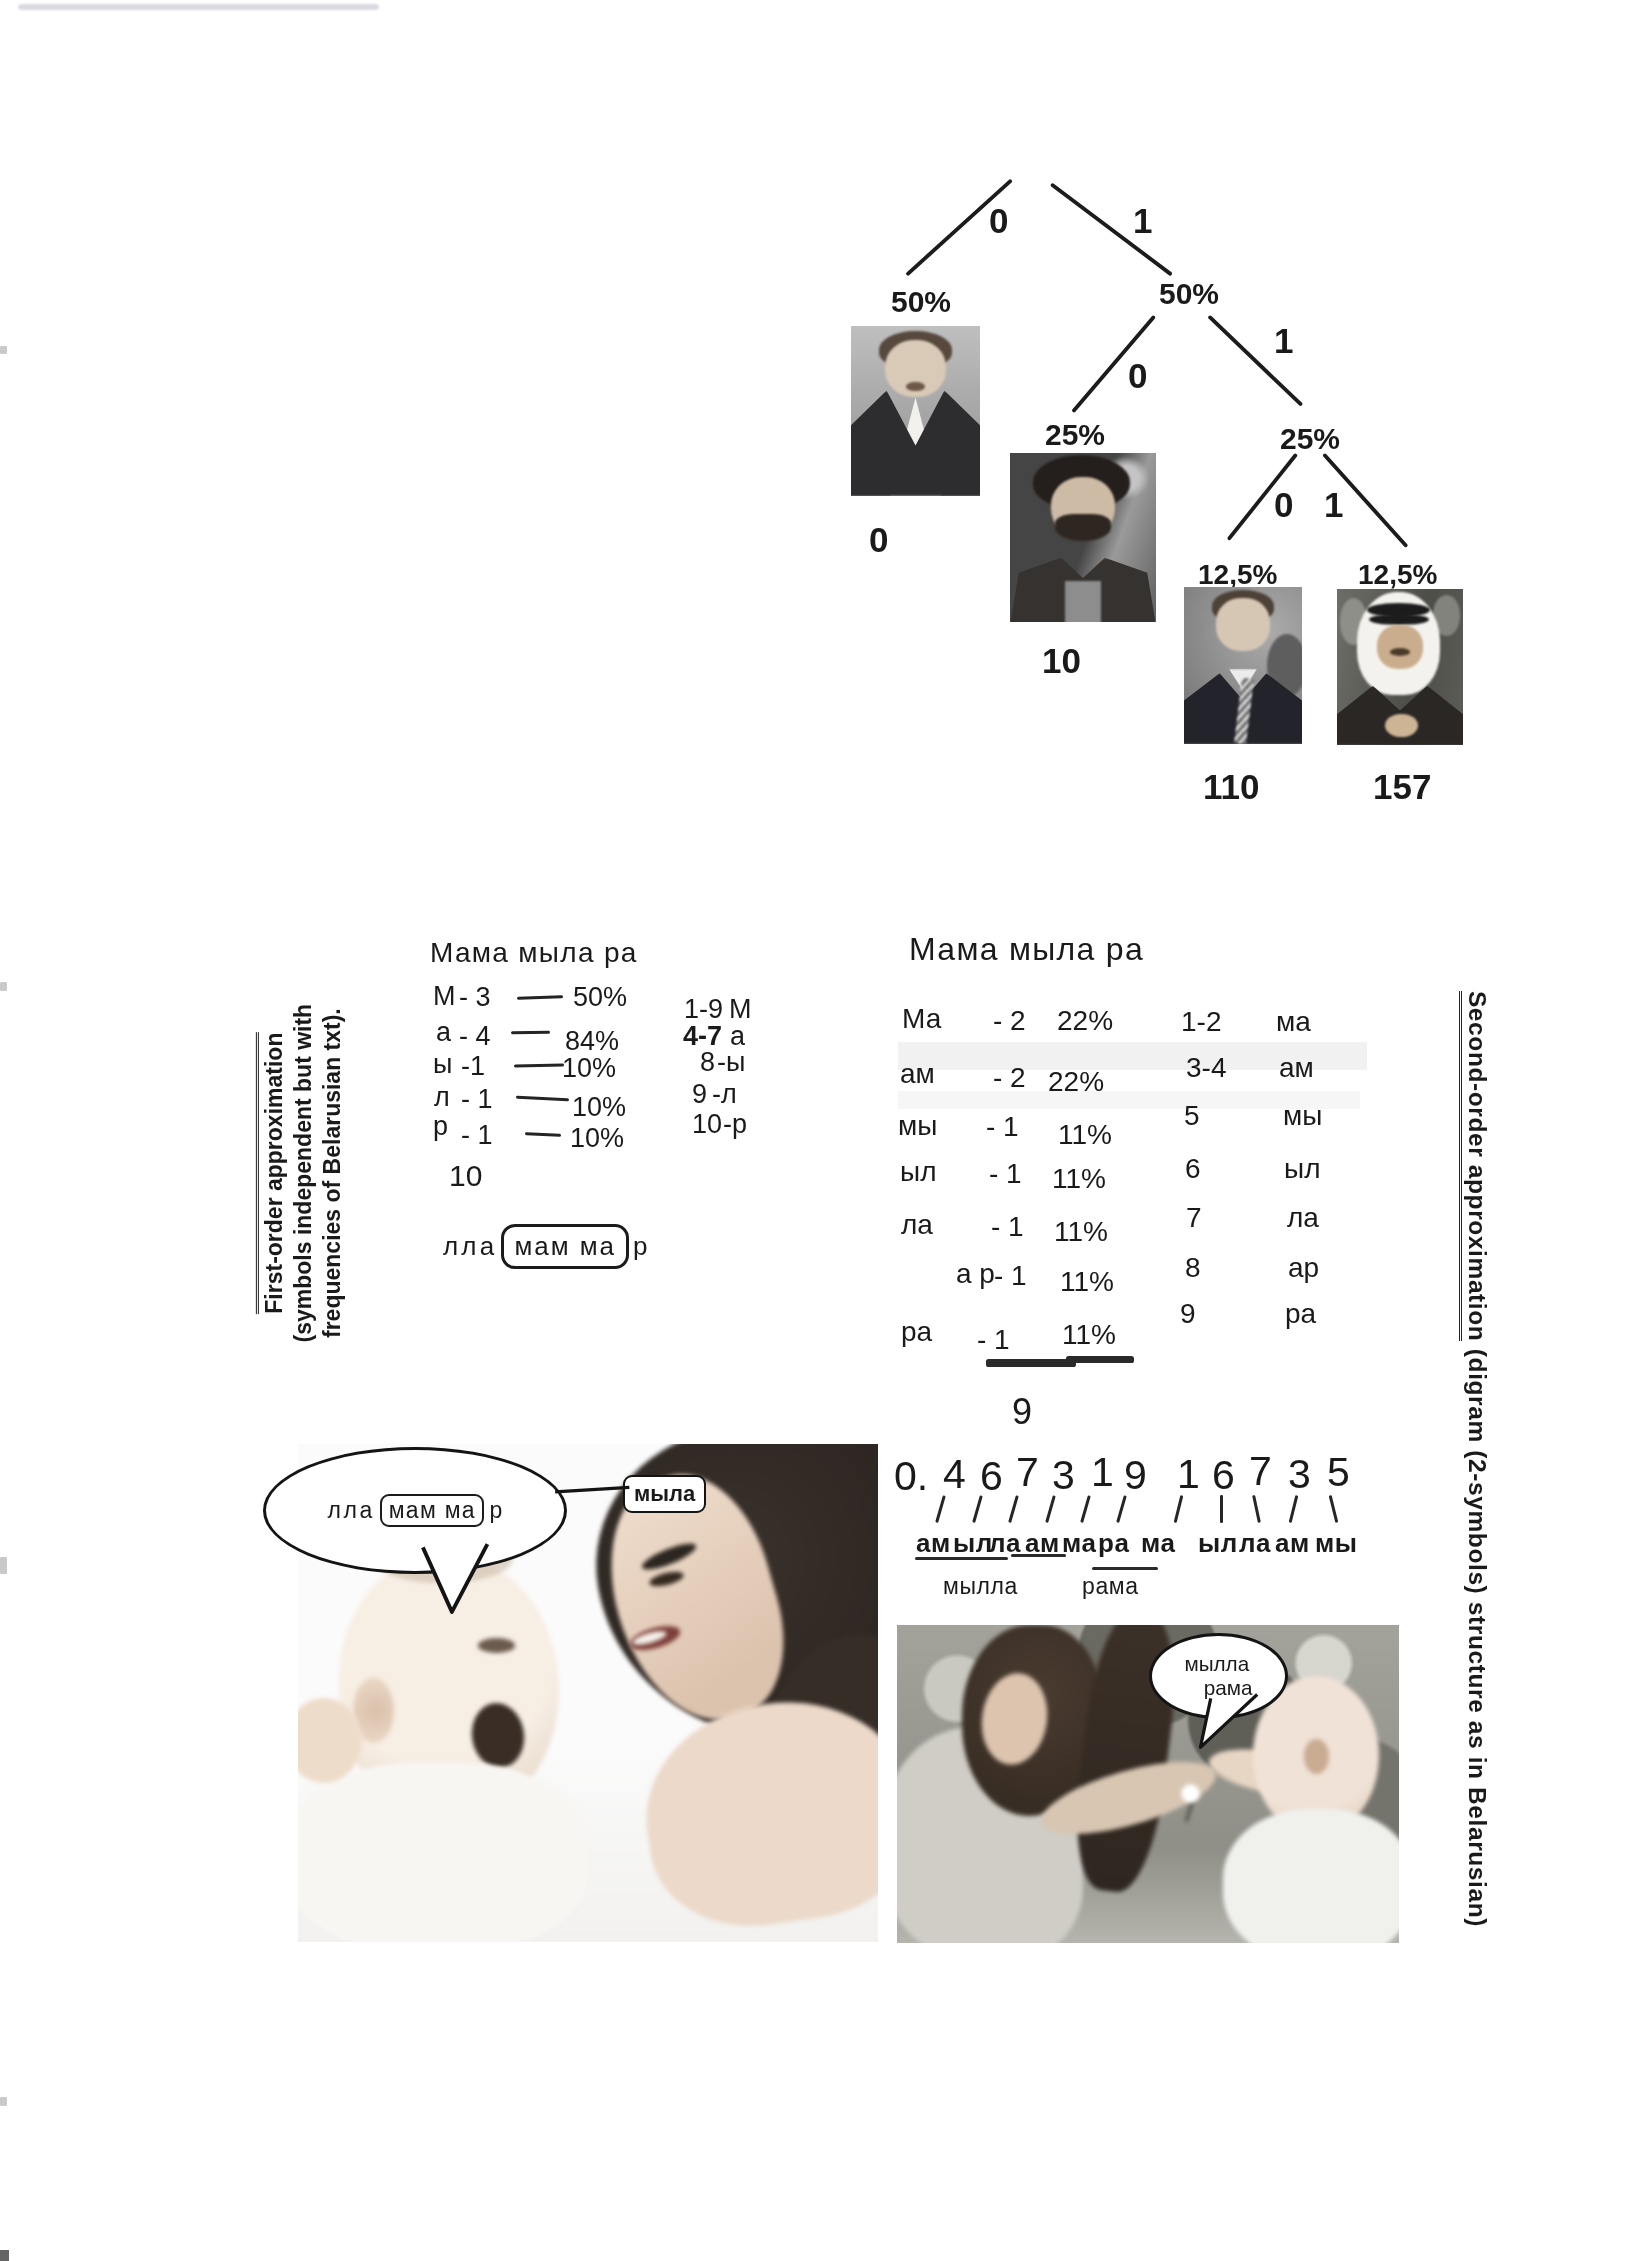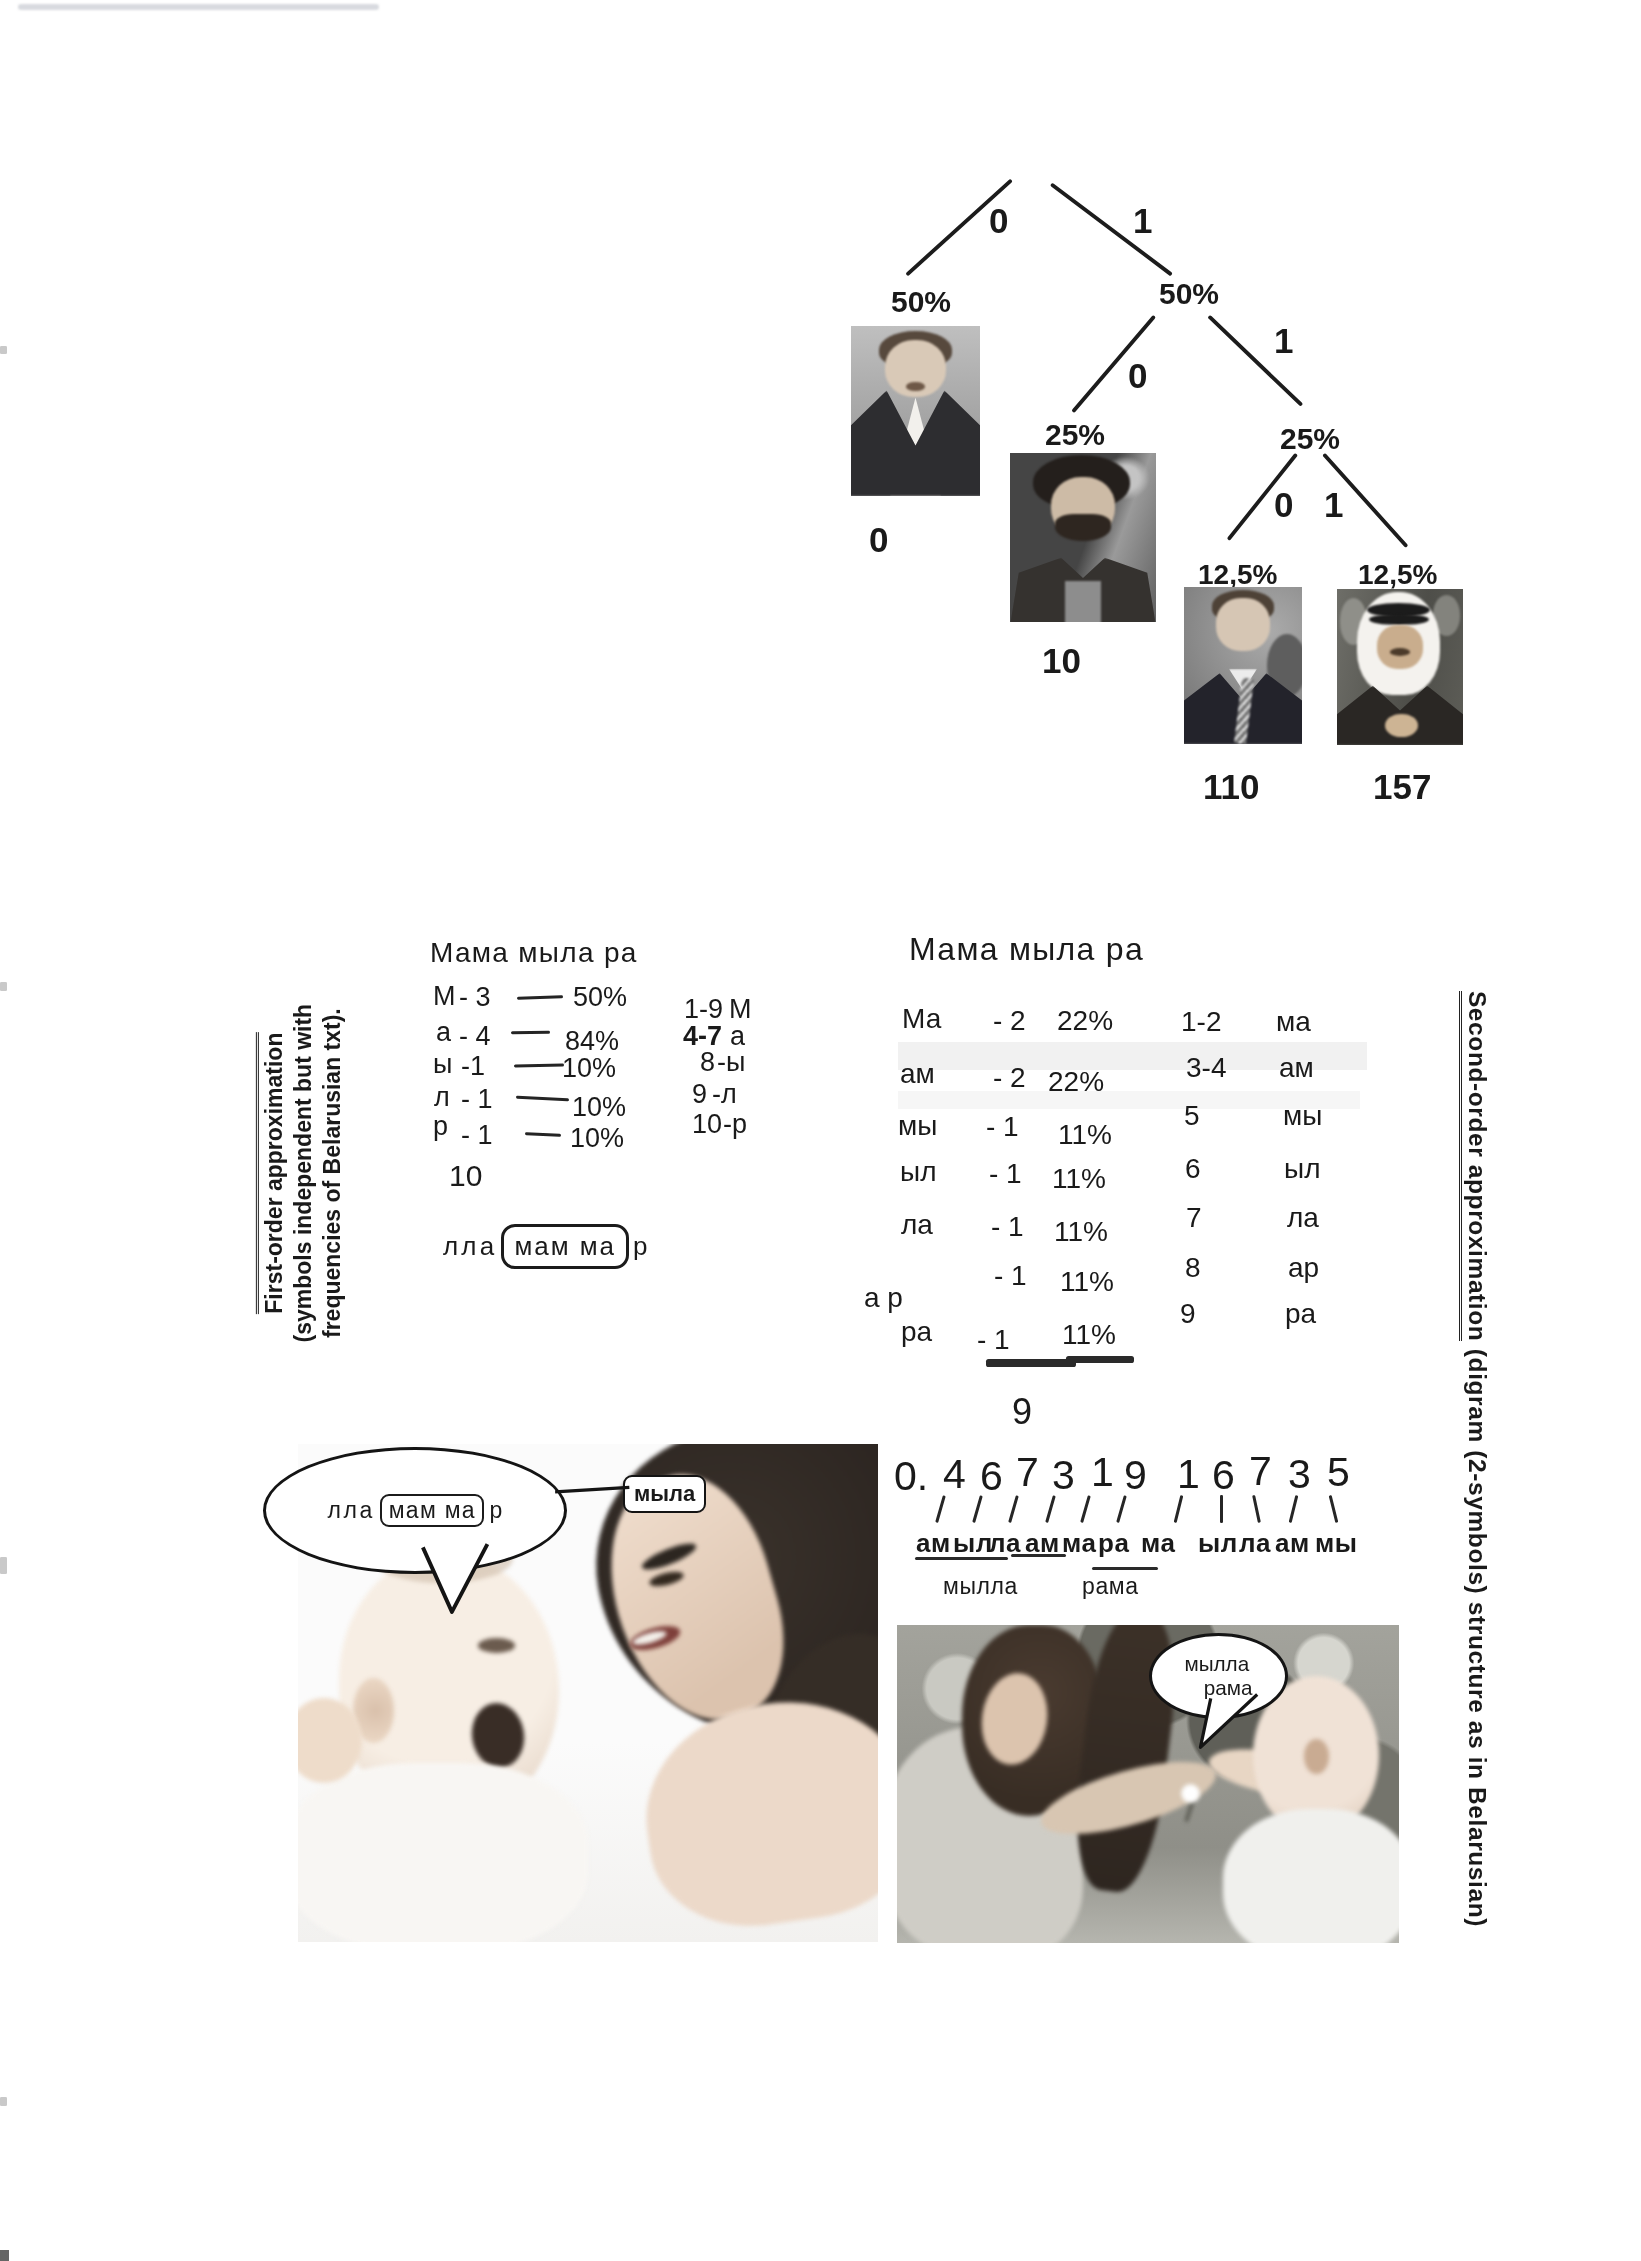--- a/index.html
+++ b/index.html
@@ -212,21 +212,21 @@
   <span class="t2" style="left:1052px;top:1163px;">11%</span>
   <span class="t2" style="left:1185px;top:1153px;">6</span>
   <span class="t2" style="left:1284px;top:1153px;">ыл</span>
 
   <span class="t2" style="left:901px;top:1209px;">ла</span>
   <span class="t2" style="left:991px;top:1211px;">- 1</span>
   <span class="t2" style="left:1054px;top:1216px;">11%</span>
   <span class="t2" style="left:1186px;top:1202px;">7</span>
   <span class="t2" style="left:1287px;top:1202px;">ла</span>
 
-  <span class="t2" style="left:864px;top:1258px;margin-top:24px;">а р</span>
+  <span class="t2" style="left:956px;top:1258px;">а р</span>
   <span class="t2" style="left:994px;top:1260px;">- 1</span>
   <span class="t2" style="left:1060px;top:1266px;">11%</span>
   <span class="t2" style="left:1185px;top:1252px;">8</span>
   <span class="t2" style="left:1288px;top:1252px;">ар</span>
 
   <span class="t2" style="left:901px;top:1316px;">ра</span>
   <span class="t2" style="left:977px;top:1324px;">- 1</span>
   <span class="t2" style="left:1062px;top:1319px;">11%</span>
   <span class="t2" style="left:1180px;top:1298px;">9</span>
   <span class="t2" style="left:1285px;top:1298px;">ра</span>

